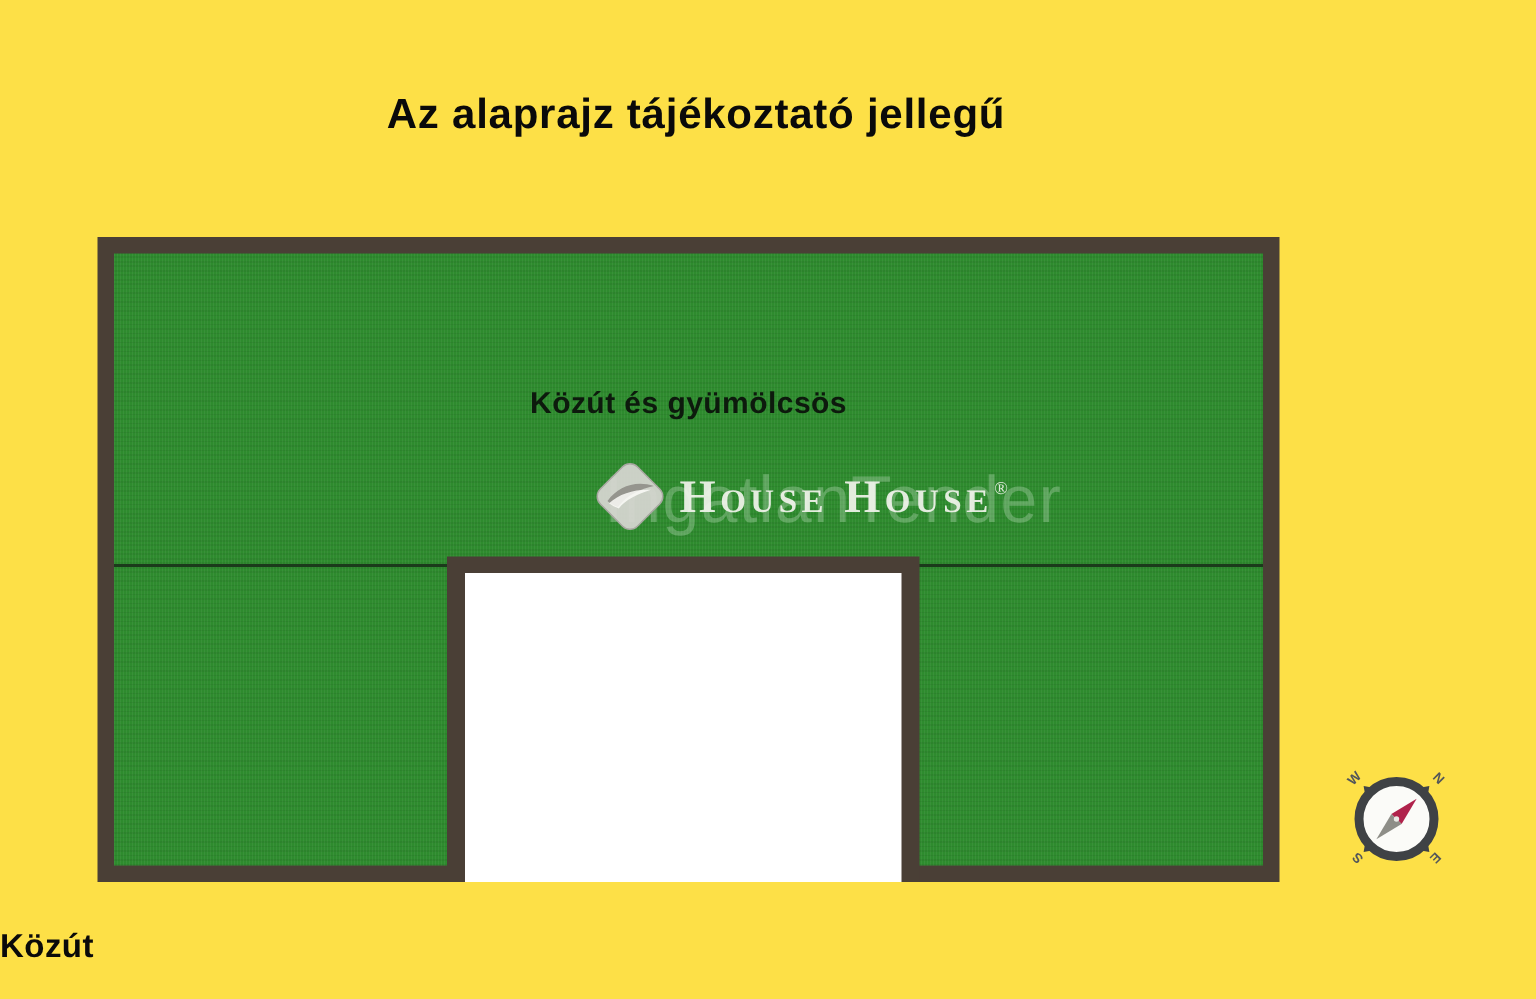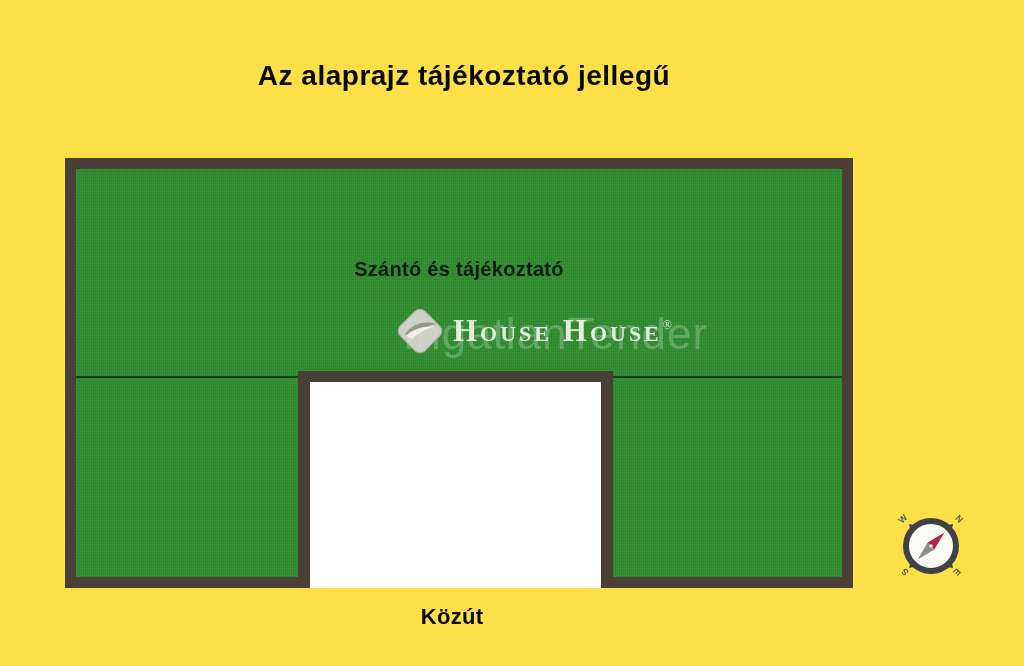--- a/index.html
+++ b/index.html
@@ -58,21 +58,21 @@
     font-size:31px;font-weight:bold;letter-spacing:3px;
     color:rgba(246,246,241,0.9);white-space:nowrap;
   }
   .logo-reg{
     font-family:"Liberation Serif", serif;
     font-size:12px;color:rgba(246,246,241,0.9);
     vertical-align:top;position:relative;top:-6px;left:1px;
   }
   
   .road-label{
-    position:absolute;left:0;top:604px;width:904px;text-align:center;
+    position:absolute;left:0;top:618px;width:904px;
     font-size:22px;font-weight:bold;color:#0a0a0a;letter-spacing:0.3px;
   }
   
   .compass{position:absolute;left:892px;top:504px;width:78px;height:80px;}
   .compass svg{display:block;}
   .compass text{
     font-family:"Liberation Sans", sans-serif;font-size:9px;font-weight:bold;
     fill:#53565a;
   }
 </style>
@@ -80,21 +80,21 @@
 <body>
 
 <div class="canvas">
 
   <div class="title">Az alaprajz tájékoztató jellegű</div>
 
   <div class="parcel">
     <div class="green"></div>
     <div class="divider"></div>
 
-    <div class="area-label">Szántó és tájékoztató</div>
+    <div class="area-label">Közút és gyümölcsös</div>
 
     <div class="wm-text">IngatlanTender</div>
 
     <div class="logo">
       <span class="logo-icon">
         <svg viewBox="0 0 54 54" width="54" height="54">
           <rect x="9.5" y="9.5" width="35" height="35" rx="7" transform="rotate(45 27 27)" fill="#d7d6d2" fill-opacity="0.93" stroke="#a9a8a2" stroke-width="1"></rect>
           <path d="M12 30 C19 20 31 16 43 20 C34 22 25 26 19 34 C16 33 13.5 31.5 12 30 Z" fill="#95958e"></path>
           <path d="M13 31.5 C20 25 30 22 41 22.5 C32 25.5 24 29 19.5 35 C17 34 15 33 13 31.5 Z" fill="#fbfbf8" fill-opacity="0.85"></path>
         </svg>

